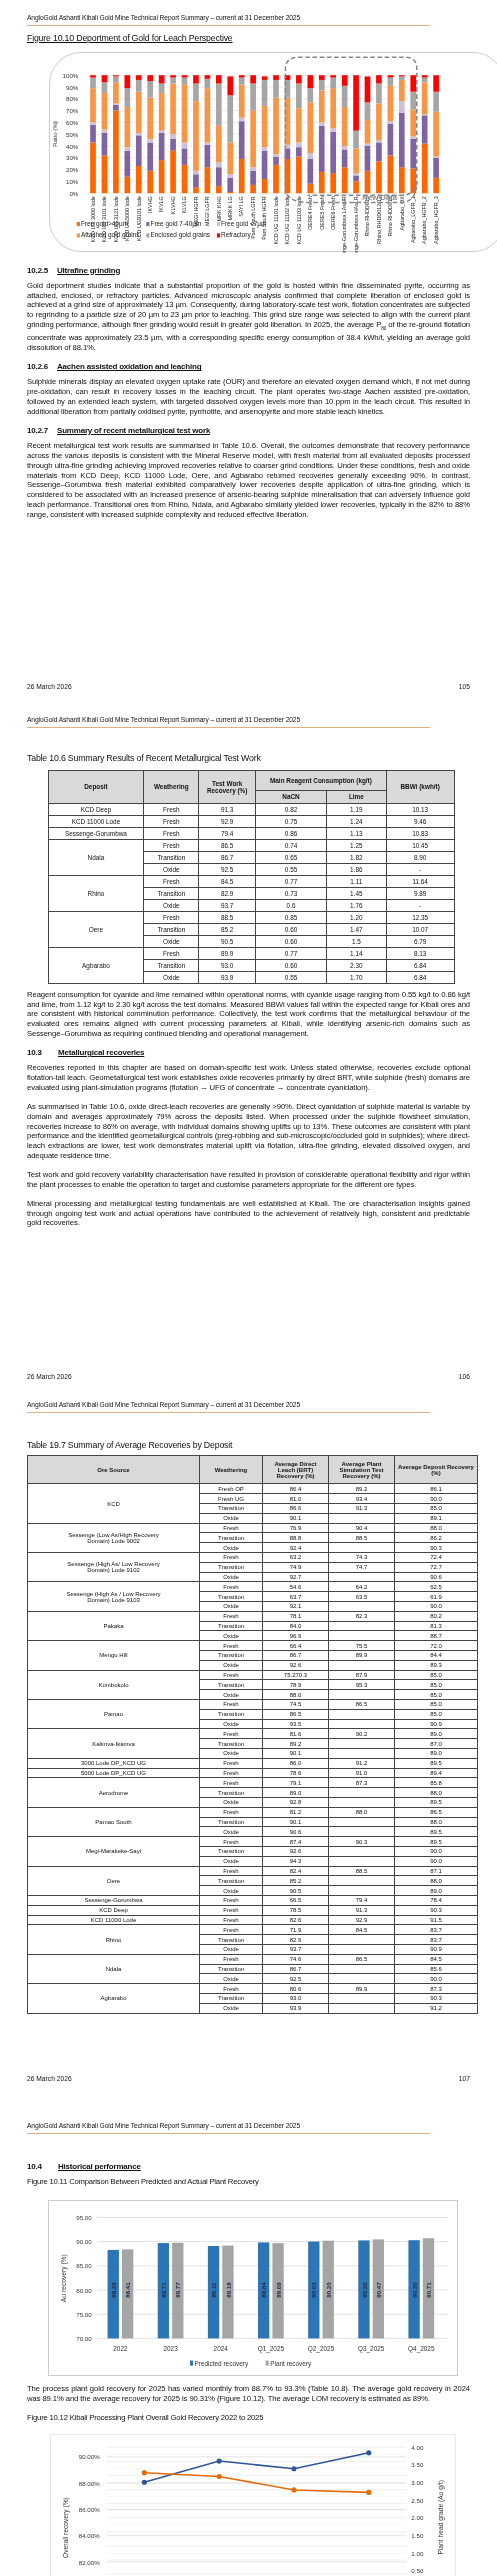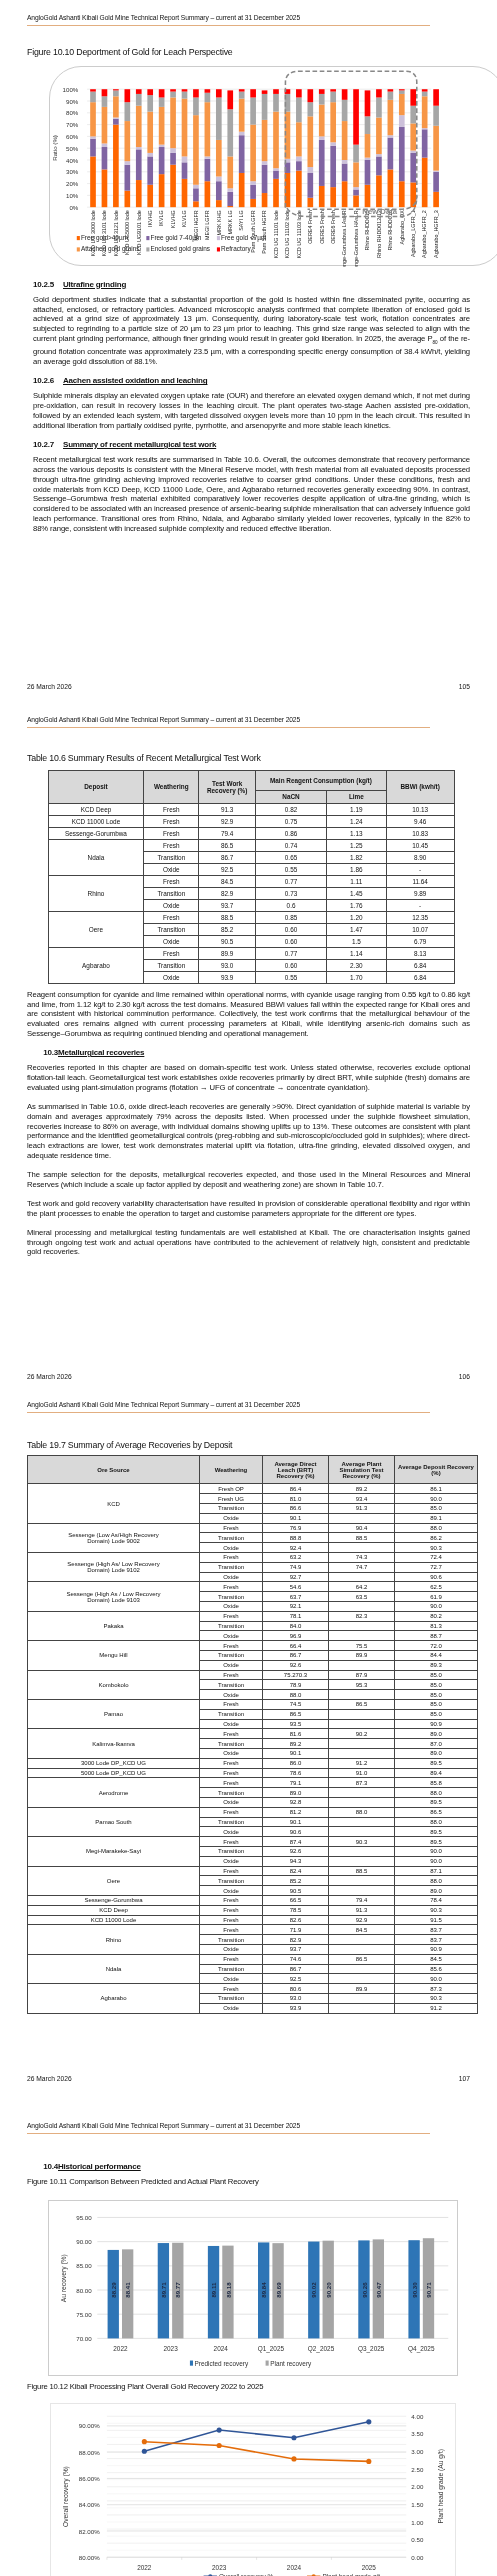--- a/index.html
+++ b/index.html
@@ -4,37 +4,37 @@
 <style>
   * { box-sizing: border-box; margin: 0; padding: 0; }
   body { width: 497px; background: #fff; font-family: "Liberation Sans", sans-serif; color: #111; }
   .page { position: relative; padding: 0 27px; }
   .hdr { font-size: 6.7px; padding-top: 14.4px; height: 30px; letter-spacing: -0.1px; }
   .hdr-rule { height: 1px; background: #e2ae80; width: 403px; margin-top: 4.1px; }
   .cap { font-size: 8.8px; margin: 13.4px 0 9.3px; letter-spacing: -0.2px; }
   .h3 { font-size: 8px; font-weight: bold; margin: 7.2px 0 6.2px; letter-spacing: -0.2px; }
   .h3 .num { display: inline-block; width: 30px; }
   .h3 .ttl { text-decoration: underline; }
-  .h2num { display: inline-block; width: 31px; text-align: right; }
+  .h2num { display: inline-block; width: 31px; }
   p.body { font-size: 7.7px; line-height: 9.8px; text-align: justify; margin-bottom: 9.3px; letter-spacing: -0.1px; }
   .foot { display: flex; justify-content: space-between; font-size: 6.7px; }
   table.t { border-collapse: collapse; font-family: "Liberation Sans", sans-serif; font-size: 6.4px; }
   table.t th, table.t td { border: 0.5px solid #444; text-align: center; padding: 0 2.1px; }
   table.t th { background: #d9d9d9; font-weight: bold; }
   .chartbox { border: 0.5px solid #ccc; position: relative; }
   svg text { font-family: "Liberation Sans", sans-serif; }
 </style>
 </head>
 <body>
 
 <div class="page" style="height:711px;">
   <div class="hdr"><span>AngloGold Ashanti Kibali Gold Mine Technical Report Summary – current at 31 December 2025</span>
     <div class="hdr-rule"></div>
   </div>
-  <div class="cap" style="margin-top:17px;">Figure 10.10 Deportment of Gold for Leach Perspective</div>
+  <div class="cap" style="margin-top:3px;text-decoration:underline;">Figure 10.10 Deportment of Gold for Leach Perspective</div>
   <div class="chartbox" style="margin-left:21.6px;width:456px;height:200px;border-radius:32px;">
     <svg id="fig1010" width="408" height="200" viewBox="0 0 792 388">
         <line x1="72" x2="740" y1="272" y2="272" stroke="#d9d9d9" stroke-width="1"></line>
         <text x="55" y="277" font-size="12" text-anchor="end" fill="#333">0%</text>
         <line x1="72" x2="740" y1="249.1" y2="249.1" stroke="#d9d9d9" stroke-width="1"></line>
         <text x="55" y="254.1" font-size="12" text-anchor="end" fill="#333">10%</text>
         <line x1="72" x2="740" y1="226.2" y2="226.2" stroke="#d9d9d9" stroke-width="1"></line>
         <text x="55" y="231.2" font-size="12" text-anchor="end" fill="#333">20%</text>
         <line x1="72" x2="740" y1="203.3" y2="203.3" stroke="#d9d9d9" stroke-width="1"></line>
         <text x="55" y="208.3" font-size="12" text-anchor="end" fill="#333">30%</text>
@@ -281,21 +281,21 @@
         <text x="332" y="336" font-size="12.5" fill="#222">Free gold &lt;7µm</text>
         <rect x="52" y="350" width="6" height="8" fill="#f79646"></rect>
         <text x="60" y="358" font-size="12.5" fill="#222">Attached gold grains</text>
         <rect x="187" y="350" width="6" height="8" fill="#a6a6a6"></rect>
         <text x="195" y="358" font-size="12.5" fill="#222">Enclosed gold grains</text>
         <rect x="324" y="350" width="6" height="8" fill="#ff0000"></rect>
         <text x="332" y="358" font-size="12.5" fill="#222">Refractory</text>
       </svg>
   </div>
 
-  <div style="margin-top:13.4px;margin-left:6px;">
+  <div style="margin-top:13.4px;">
     <div class="h3"><span class="num">10.2.5</span><span class="ttl">Ultrafine grinding</span></div>
     <p class="body"><span>Gold deportment studies indicate that a substantial proportion of the gold is hosted within fine disseminated pyrite, occurring as attached, enclosed, or refractory particles. Advanced microscopic analysis confirmed that complete liberation of enclosed gold is achieved at a grind size of approximately 13 µm. Consequently, during laboratory-scale test work, flotation concentrates are subjected to regrinding to a particle size of 20 µm to 23 µm prior to leaching. This grind size range was selected to align with the current plant grinding performance, although finer grinding would result in greater gold liberation. In 2025, the average P</span><sub style="font-size:4.6px;">80</sub><span> of the re-ground flotation concentrate was approximately 23.5 µm, with a corresponding specific energy consumption of 38.4 kWh/t, yielding an average gold dissolution of 88.1%.</span></p>
 
     <div class="h3"><span class="num">10.2.6</span><span class="ttl">Aachen assisted oxidation and leaching</span></div>
     <p class="body">Sulphide minerals display an elevated oxygen uptake rate (OUR) and therefore an elevated oxygen demand which, if not met during pre-oxidation, can result in recovery losses in the leaching circuit. The plant operates two-stage Aachen assisted pre-oxidation, followed by an extended leach system, with targeted dissolved oxygen levels more than 10 ppm in the leach circuit. This resulted in additional liberation from partially oxidised pyrite, pyrrhotite, and arsenopyrite and more stable leach kinetics.</p>
 
     <div class="h3"><span class="num">10.2.7</span><span class="ttl">Summary of recent metallurgical test work</span></div>
     <p class="body">Recent metallurgical test work results are summarised in Table 10.6. Overall, the outcomes demonstrate that recovery performance across the various deposits is consistent with the Mineral Reserve model, with fresh material from all evaluated deposits processed through ultra-fine grinding achieving improved recoveries relative to coarser grind conditions. Under these conditions, fresh and oxide materials from KCD Deep, KCD 11000 Lode, Oere, and Agbarabo returned recoveries generally exceeding 90%. In contrast, Sessenge–Gorumbwa fresh material exhibited comparatively lower recoveries despite application of ultra-fine grinding, which is considered to be associated with an increased presence of arsenic-bearing sulphide mineralisation that can adversely influence gold leach performance. Transitional ores from Rhino, Ndala, and Agbarabo similarly yielded lower recoveries, typically in the 82% to 88% range, consistent with increased sulphide complexity and reduced effective liberation.</p>
   </div>
   <div class="foot" style="position:absolute;left:27px;right:27px;top:683px;">
@@ -437,21 +437,20 @@
           <td>6.84</td>
         </tr>
       </tbody>
   </table>
 
   <p class="body" style="margin-top:6.2px;">Reagent consumption for cyanide and lime remained within operational norms, with cyanide usage ranging from 0.55 kg/t to 0.86 kg/t and lime, from 1.12 kg/t to 2.30 kg/t across the test domains. Measured BBWi values fall within the expected range for Kibali ores and are consistent with historical comminution performance. Collectively, the test work confirms that the metallurgical behaviour of the evaluated ores remains aligned with current processing parameters at Kibali, while identifying arsenic-rich domains such as Sessenge–Gorumbwa as requiring continued blending and operational management.</p>
 
   <div class="h3"><span class="h2num">10.3</span><span class="ttl">Metallurgical recoveries</span></div>
   <p class="body">Recoveries reported in this chapter are based on domain-specific test work. Unless stated otherwise, recoveries exclude optional flotation-tail leach. Geometallurgical test work establishes oxide recoveries primarily by direct BRT, while sulphide (fresh) domains are evaluated using plant-simulation programs (flotation → UFG of concentrate → concentrate cyanidation).</p>
   <p class="body">As summarised in Table 10.6, oxide direct-leach recoveries are generally &gt;90%. Direct cyanidation of sulphide material is variable by domain and averages approximately 79% across the deposits listed. When processed under the sulphide flowsheet simulation, recoveries increase to 86% on average, with individual domains showing uplifts up to 13%. These outcomes are consistent with plant performance and the identified geometallurgical controls (preg-robbing and sub-microscopic/occluded gold in sulphides); where direct-leach extractions are lower, test work demonstrates material uplift via flotation, ultra-fine grinding, elevated dissolved oxygen, and adequate residence time.</p>
-  <p class="body">The sample selection for the deposits, metallurgical recoveries expected, and those used in the Mineral Resources and Mineral Reserves (which include a scale up factor applied by deposit and weathering zone) are shown in Table 10.7.</p>
   <p class="body">Test work and gold recovery variability characterisation have resulted in provision of considerable operational flexibility and rigor within the plant processes to enable the operation to target and customise parameters appropriate for the different ore types.</p>
   <p class="body">Mineral processing and metallurgical testing fundamentals are well established at Kibali. The ore characterisation insights gained through ongoing test work and actual operations have contributed to the achievement of relatively high, consistent and predictable gold recoveries.</p>
 
   <div class="foot" style="position:absolute;left:27px;right:27px;top:662px;">
     <span>26 March 2026</span>
     <span>106</span>
   </div>
 </div>
 
 <div class="page" style="height:721px;">
@@ -879,20 +878,21 @@
         <text x="0" y="0" font-size="12" font-weight="bold" text-anchor="middle" fill="#1f2a44" transform="translate(713.5714285714286,173) rotate(-90)">90.30</text>
         <rect x="725.5714285714286" y="72.32600000000005" width="22" height="194.67399999999995" fill="#a5a5a5"></rect>
         <text x="0" y="0" font-size="12" font-weight="bold" text-anchor="middle" fill="#1f2a44" transform="translate(741.5714285714286,173) rotate(-90)">90.71</text>
         <text x="722.5714285714286" y="291" font-size="12.5" text-anchor="middle" fill="#333">Q4_2025</text>
         <rect x="273" y="310" width="6" height="10" fill="#2e75b6"></rect>
         <text x="282" y="320" font-size="12.5" fill="#333">Predicted recovery</text>
         <rect x="420" y="310" width="6" height="10" fill="#a5a5a5"></rect>
         <text x="429" y="320" font-size="12.5" fill="#333">Plant recovery</text>
       </svg>
   </div>
+  <p class="body" style="margin-top:8.2px;">The process plant gold recovery for 2025 has varied monthly from 88.7% to 93.3% (Table 10.8). The average gold recovery in 2024 was 89.1% and the average recovery for 2025 is 90.31% (Figure 10.12). The average LOM recovery is estimated as 89%.</p>
   <div class="cap" style="font-size:7.7px;margin:6.2px 0 12.4px;">Figure 10.12 Kibali Processing Plant Overall Gold Recovery 2022 to 2025</div>
   <div class="chartbox" style="margin-left:23px;width:406px;height:180px;border-color:#e6e6e6;">
     <svg id="fig1012" width="406" height="180" viewBox="0 0 788 350">
         <line x1="108" x2="690" y1="298" y2="298" stroke="#e2e2e2" stroke-width="1"></line>
         <line x1="108" x2="690" y1="284.2926829268293" y2="284.2926829268293" stroke="#f0f0f0" stroke-width="1"></line>
         <line x1="108" x2="690" y1="270.5853658536585" y2="270.5853658536585" stroke="#e2e2e2" stroke-width="1"></line>
         <line x1="108" x2="690" y1="256.8780487804878" y2="256.8780487804878" stroke="#f0f0f0" stroke-width="1"></line>
         <line x1="108" x2="690" y1="243.1707317073171" y2="243.1707317073171" stroke="#e2e2e2" stroke-width="1"></line>
         <line x1="108" x2="690" y1="229.46341463414635" y2="229.46341463414635" stroke="#f0f0f0" stroke-width="1"></line>
         <line x1="108" x2="690" y1="215.7560975609756" y2="215.7560975609756" stroke="#e2e2e2" stroke-width="1"></line>

